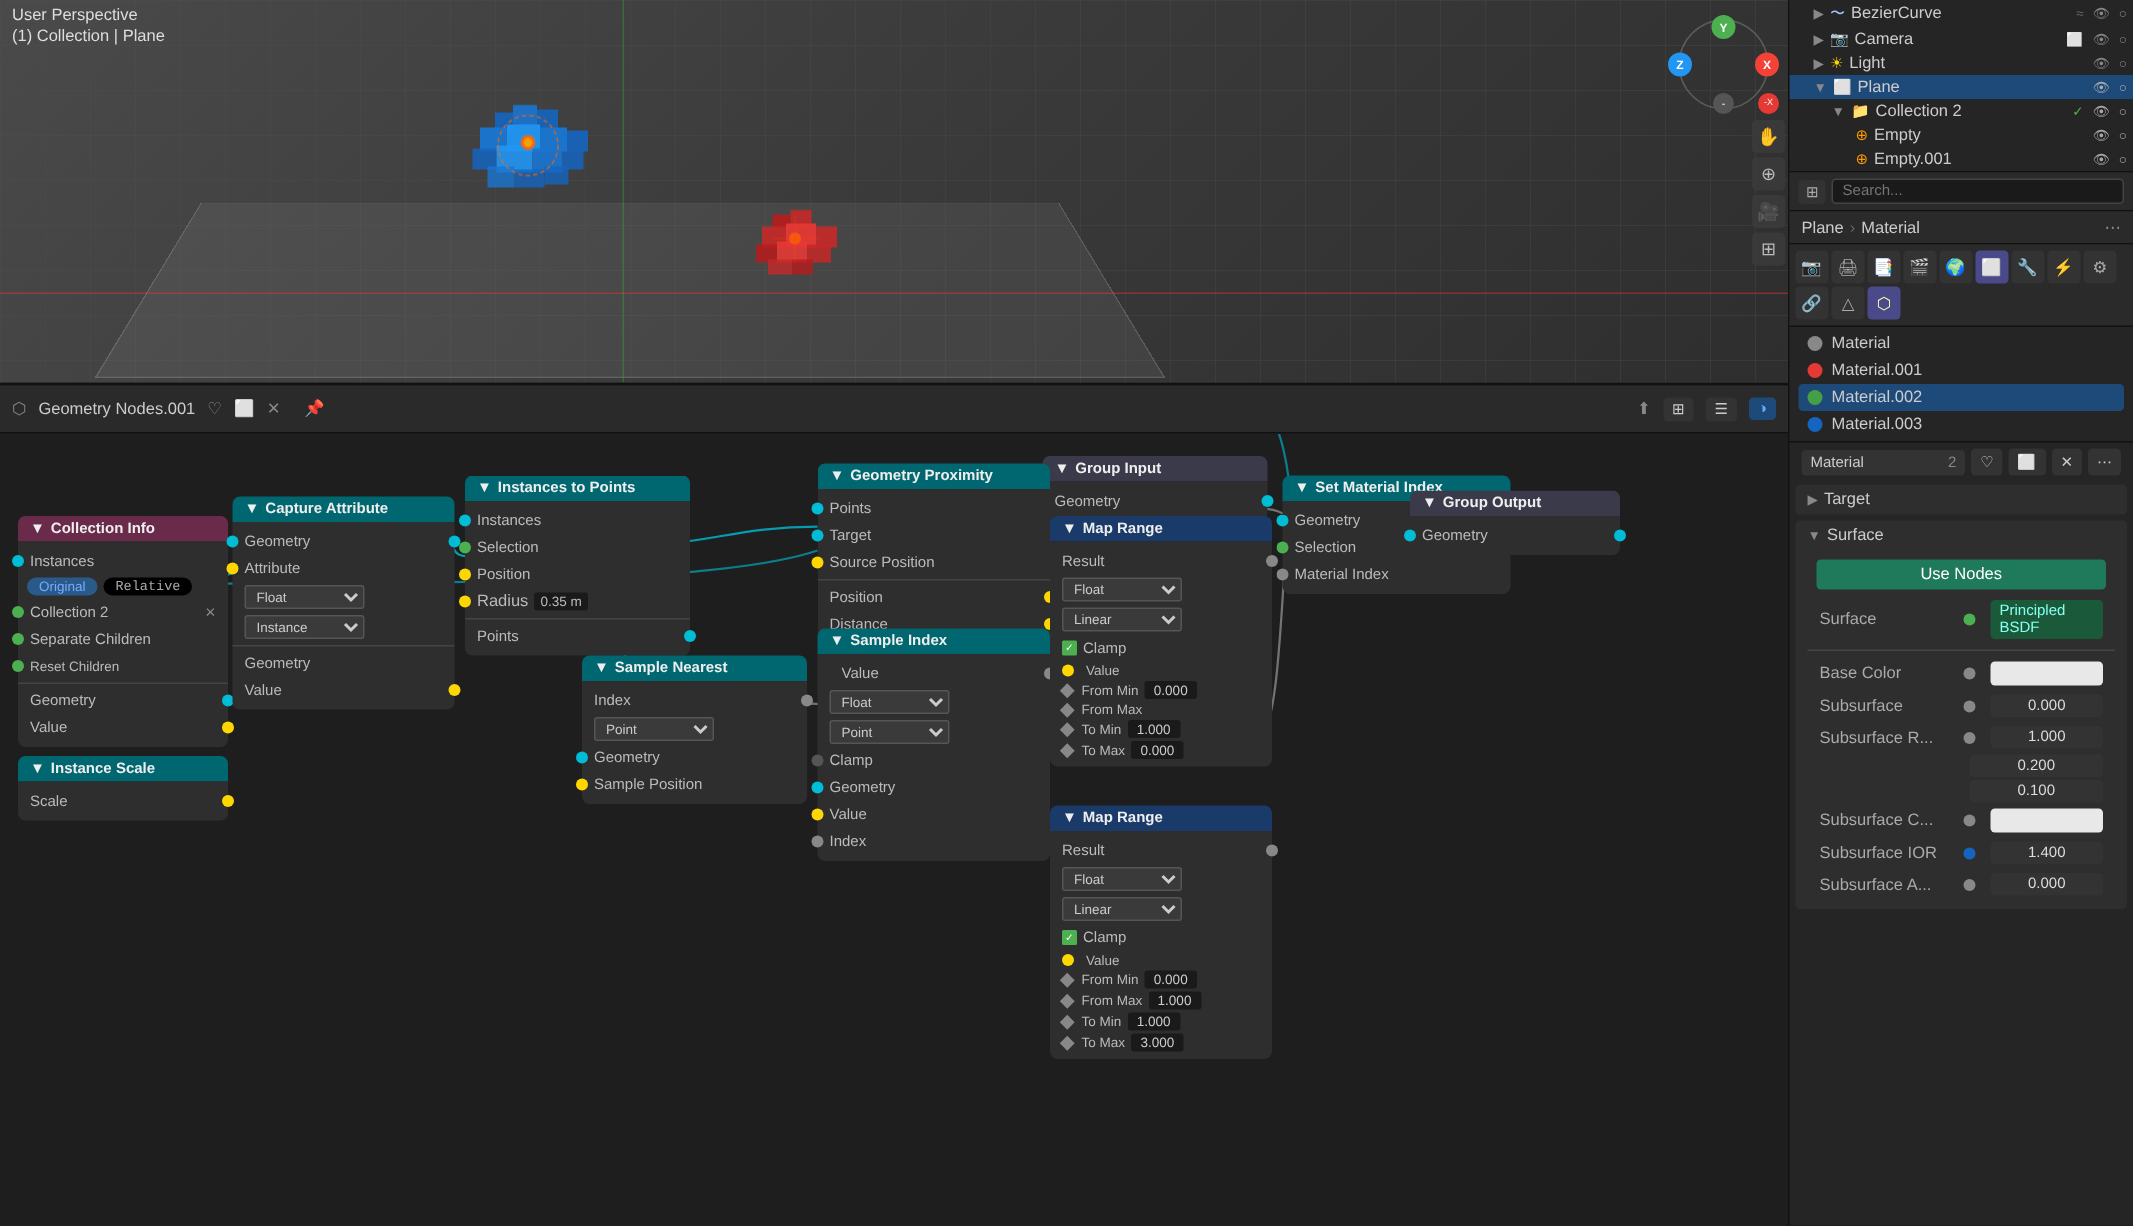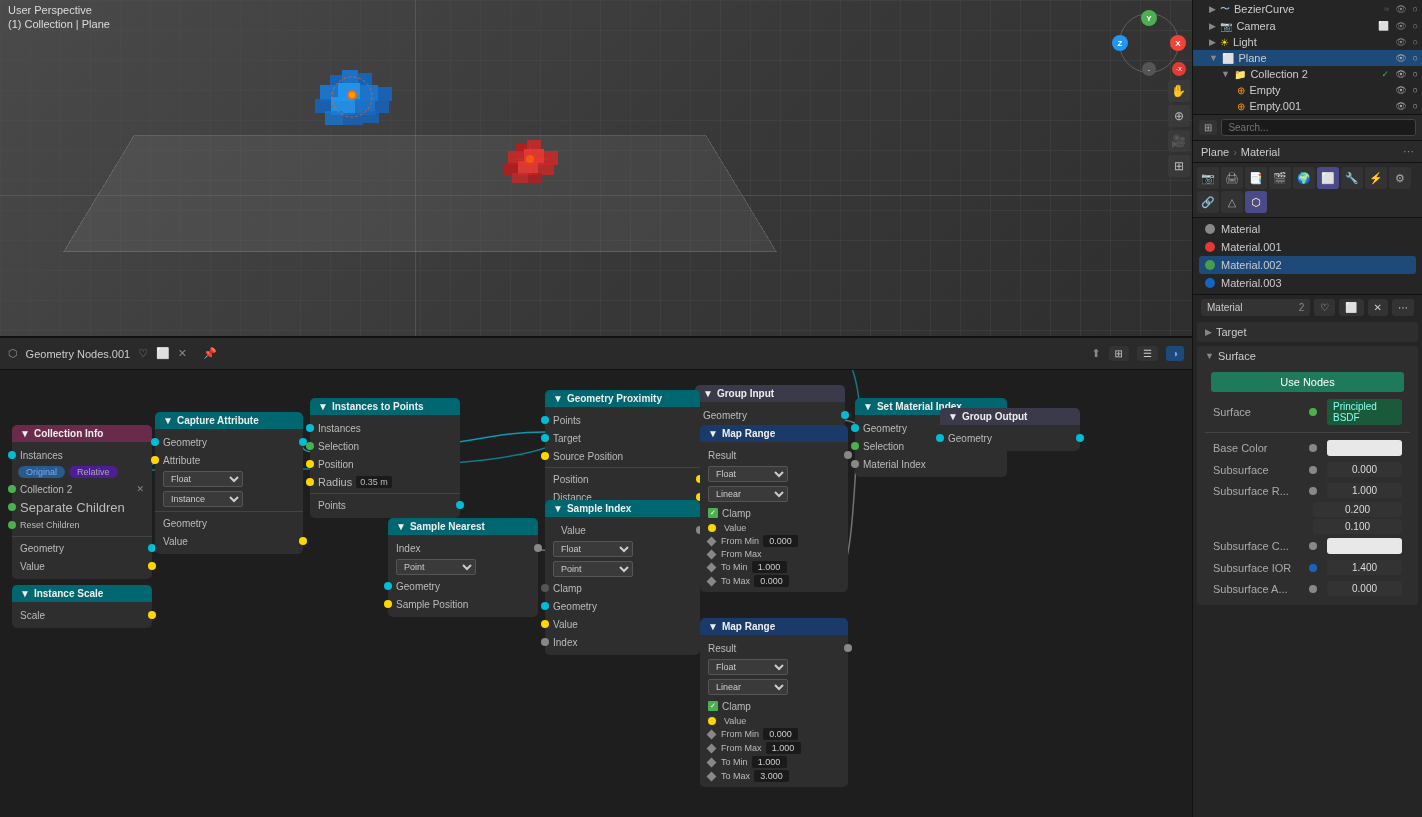--- a/index.html
+++ b/index.html
@@ -4,21 +4,21 @@
   <style>
     * { box-sizing: border-box; margin: 0; padding: 0; }
     body { background: #1a1a1a; font-family: 'Segoe UI', Arial, sans-serif; font-size: 11px; color: #ccc; width: 1422px; height: 817px; overflow: hidden; }
 
     
     .main-layout { display: flex; width: 1422px; height: 817px; }
     .left-panel { flex: 1; display: flex; flex-direction: column; }
     .right-sidebar { width: 230px; background: #252525; display: flex; flex-direction: column; border-left: 1px solid #111; }
 
     
-    .viewport { height: 338px; background: #404040; position: relative; border-bottom: 2px solid #111; overflow: hidden; text-align: center; }
+    .viewport { height: 257px; background: #404040; position: relative; border-bottom: 2px solid #111; overflow: hidden; text-align: center; }
     .viewport-bg { width: 100%; height: 100%; background: linear-gradient(135deg, #4a4a4a 0%, #3a3a3a 50%, #2e2e2e 100%); position: relative; }
     .viewport-grid { position: absolute; inset: 0; background-image: linear-gradient(rgba(80,80,80,0.3) 1px, transparent 1px), linear-gradient(90deg, rgba(80,80,80,0.3) 1px, transparent 1px); background-size: 30px 30px; }
     .viewport-label { position: absolute; top: 4px; left: 8px; color: #ddd; font-size: 11px; }
     .viewport-collection-label { position: absolute; top: 18px; left: 8px; color: #ddd; font-size: 11px; }
 
     
     .gizmo { position: absolute; top: 8px; right: 8px; width: 70px; height: 70px; }
     .gizmo-circle { width: 60px; height: 60px; border-radius: 50%; border: 1px solid rgba(255,255,255,0.2); position: relative; margin: 5px; }
     .gizmo-y { position: absolute; top: -4px; left: 50%; transform: translateX(-50%); background: #4caf50; color: white; border-radius: 50%; width: 16px; height: 16px; display: flex; align-items: center; justify-content: center; font-size: 8px; font-weight: bold; }
     .gizmo-x { position: absolute; top: 50%; right: -8px; transform: translateY(-50%); background: #f44336; color: white; border-radius: 50%; width: 16px; height: 16px; display: flex; align-items: center; justify-content: center; font-size: 8px; font-weight: bold; }
@@ -245,30 +245,30 @@
             <span>▼</span>
             <span>Collection Info</span>
           </div>
           <div class="node-body">
             <div class="node-row">
               <div class="node-socket socket-left socket-teal"></div>
               <span>Instances</span>
             </div>
             <div style="padding: 2px 6px; display:flex; gap:4px;">
               <div style="background:#2a5a8a; border-radius:10px; padding:1px 8px; font-size:9px; color:#7af; cursor:pointer;">Original</div>
-              <div style="background:#4c1d95; border-radius:10px; padding:1px 8px; font-size:9px; color:#aaa; cursor:pointer;">Relative</div>
+              <div style="background:#000000; border-radius:10px; padding:1px 8px; font-size:9px; color:#aaa; cursor:pointer;font-family:Liberation Mono, monospace;">Relative</div>
             </div>
             <div class="node-row">
               <div class="node-socket socket-left socket-teal" style="background:#4caf50;"></div>
               <span>Collection 2</span>
               <span style="color:#888; font-size:9px; margin-left:auto;">✕</span>
             </div>
             <div class="node-row">
               <div class="node-socket socket-left socket-teal" style="background:#4caf50;"></div>
-              <span style="font-size:13px;">Separate Children</span>
+              <span style="font-size:10px;">Separate Children</span>
             </div>
             <div class="node-row">
               <div class="node-socket socket-left socket-teal" style="background:#4caf50;"></div>
               <span style="font-size:9px;">Reset Children</span>
             </div>
             <div class="node-divider"></div>
             <div class="node-row">
               <span>Geometry</span>
               <div class="node-socket socket-right socket-teal"></div>
             </div>

